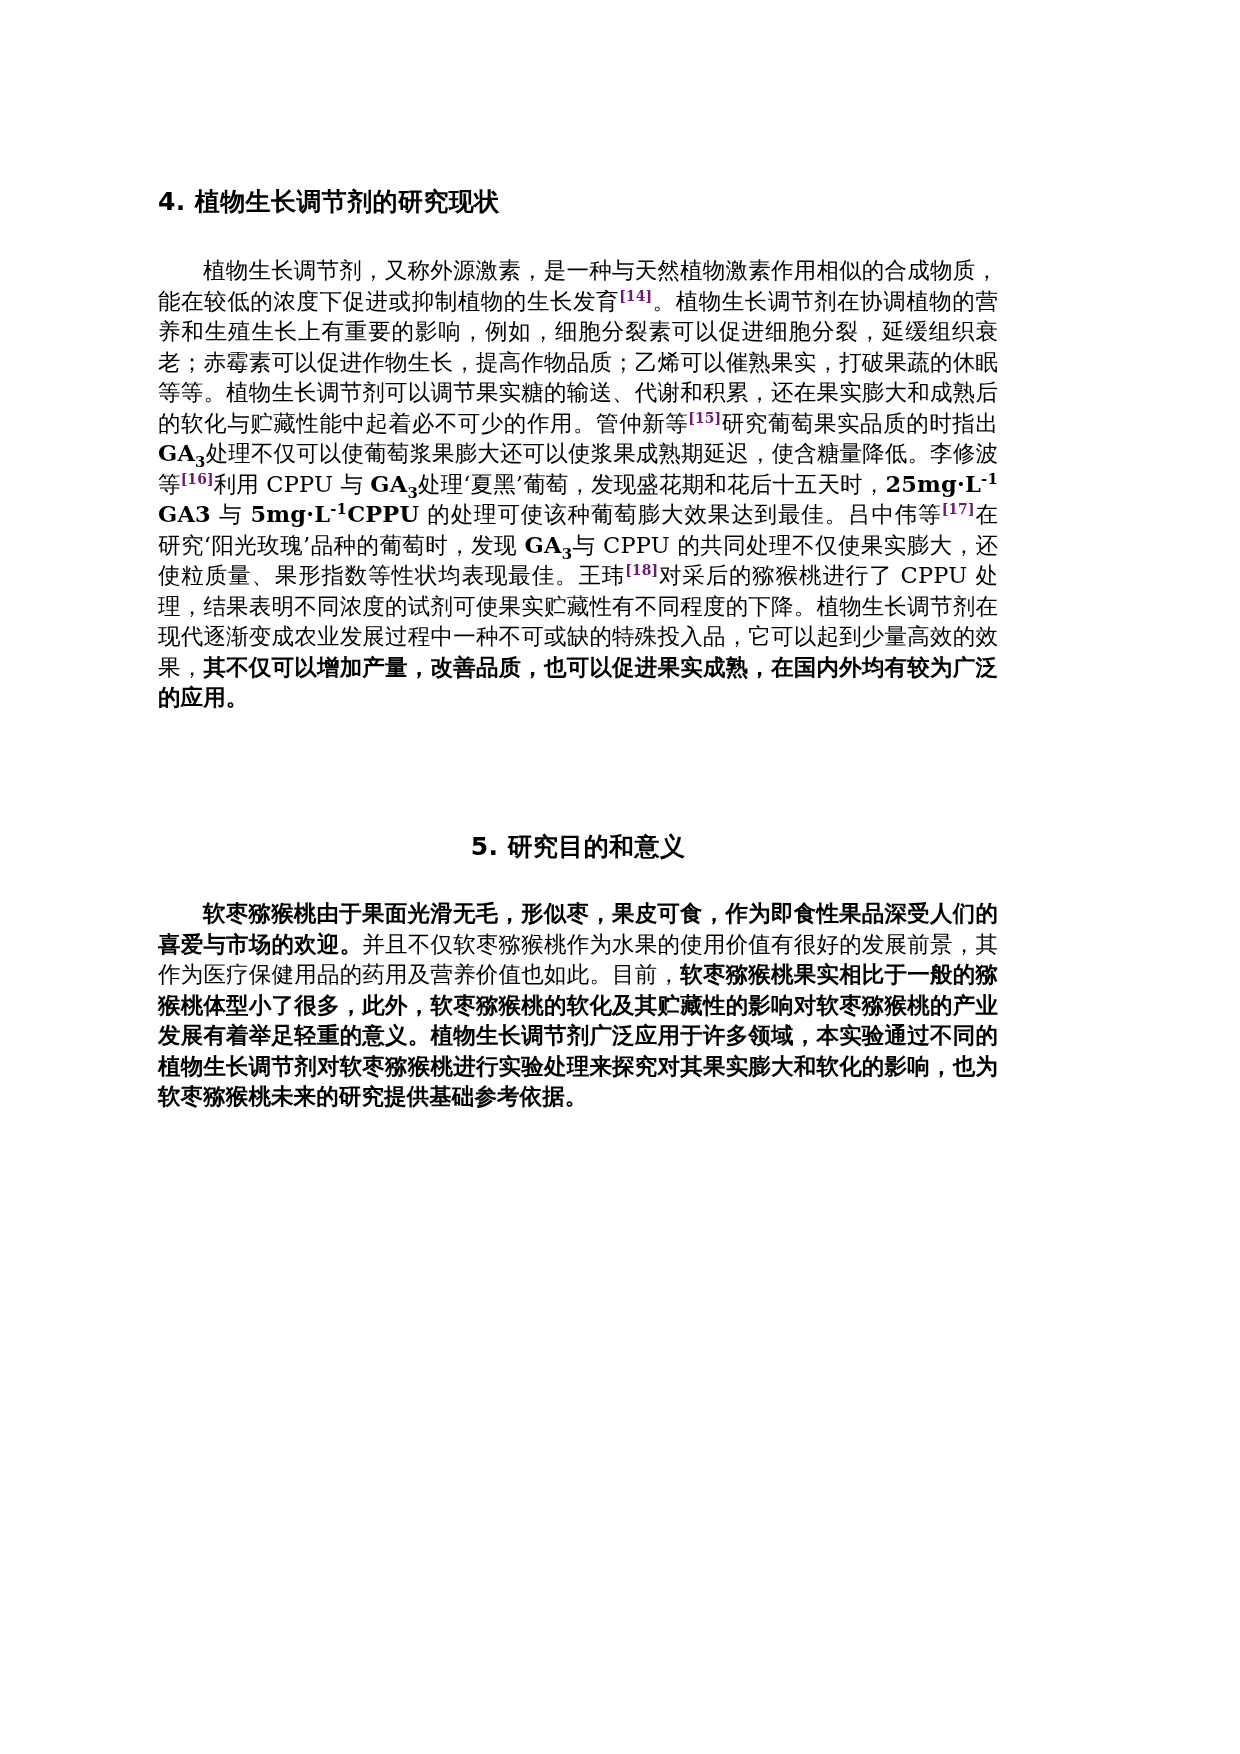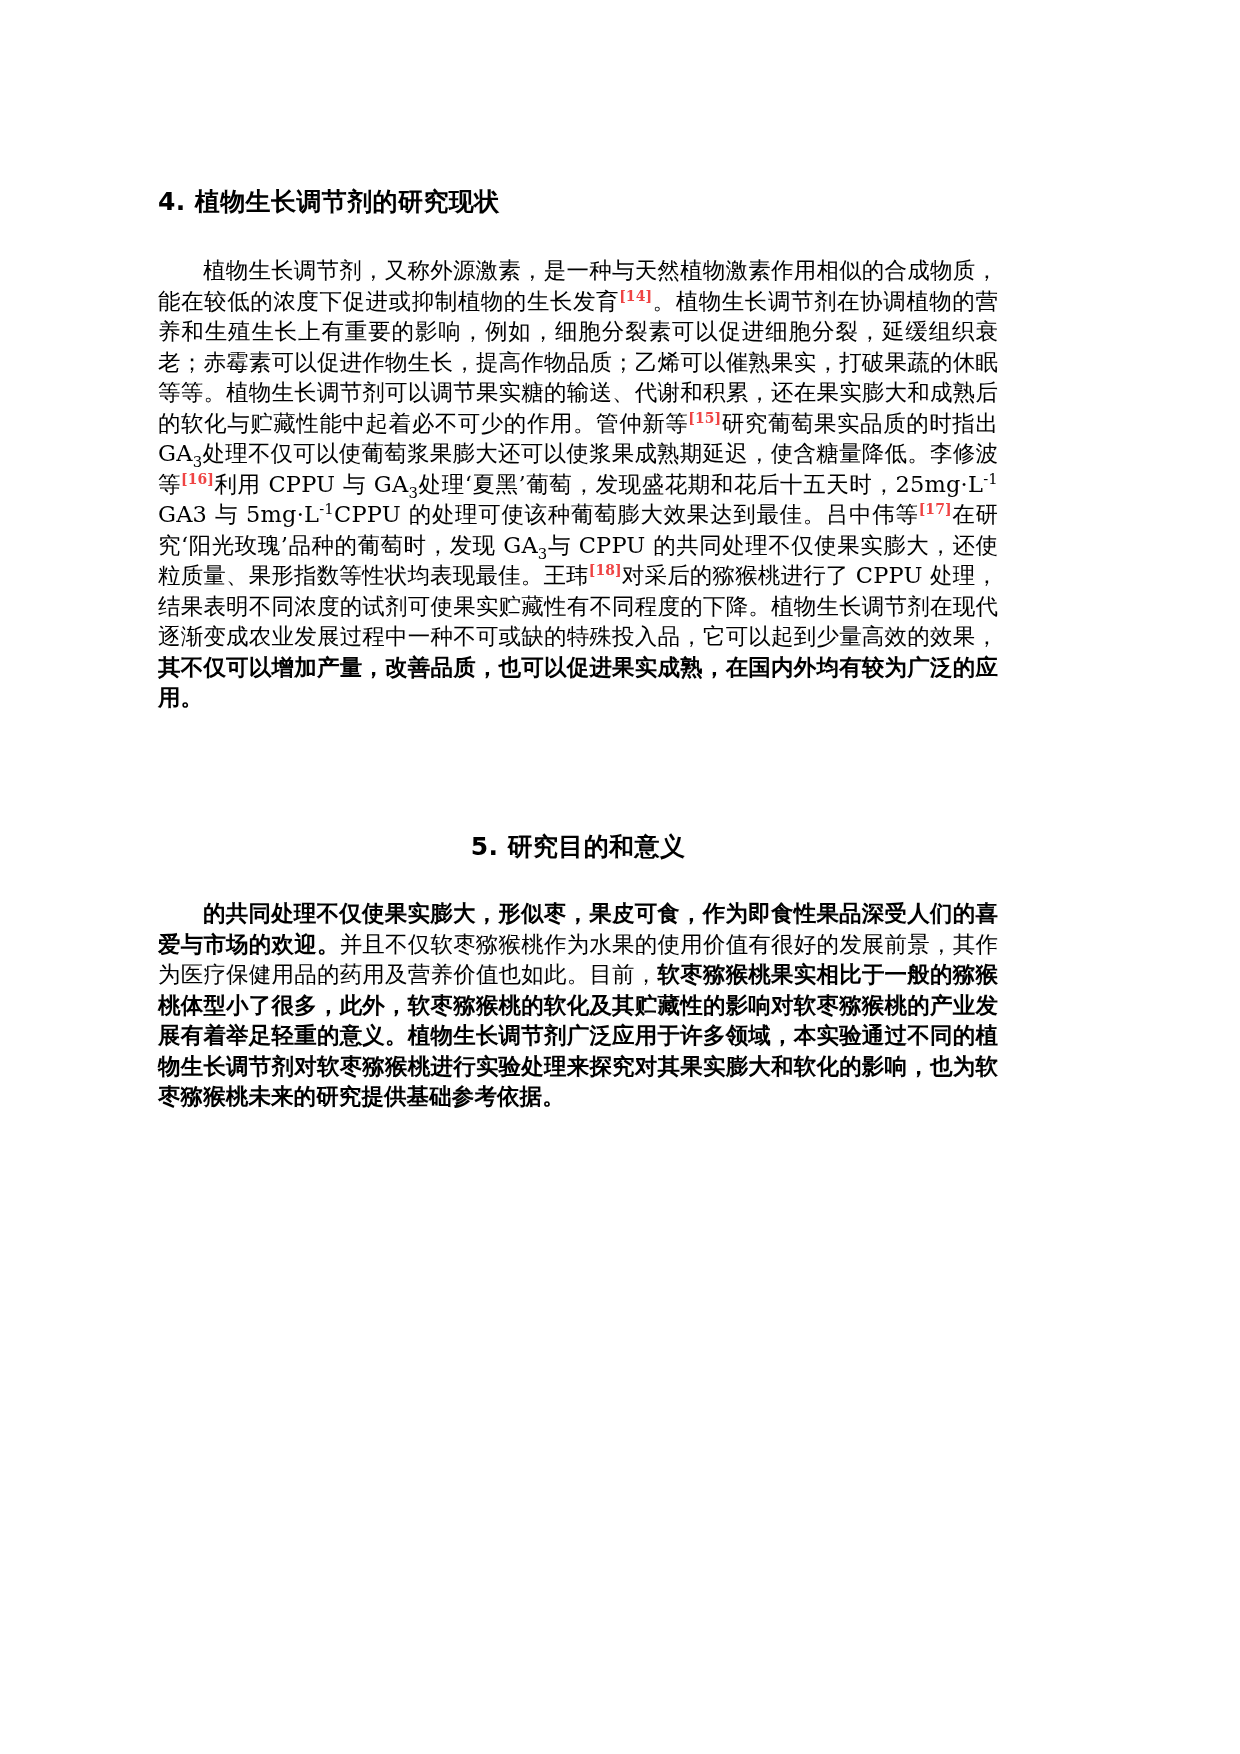--- a/index.html
+++ b/index.html
@@ -55,29 +55,29 @@
     word-break: break-all;
   }
   p.para + p.para {
     margin-top: 0px;
   }
   .bold {
     font-weight: bold;
   }
   .latin {
     font-family: "DejaVu Serif", "Liberation Serif", serif;
-    font-weight: normal;
+    font-weight: bold;
     letter-spacing: 0.2px;
   }
   .latin-reg {
     font-family: "DejaVu Serif", "Liberation Serif", serif;
     letter-spacing: 0.2px;
   }
   sup.cite {
-    color: #ef4444;
+    color: #701a75;
     font-size: 0.62em;
     font-weight: bold;
     vertical-align: super;
     line-height: 0;
     font-family: "DejaVu Serif", "Liberation Serif", serif;
   }
   sub.sub {
     font-size: 0.66em;
     vertical-align: sub;
     line-height: 0;
@@ -99,16 +99,16 @@
 
     <p class="para"><span>植物生长调节剂，又称外源激素，是一种与天然植物激素作用相似的合成物质，能在较低的浓度下促进或抑制植物的生长发育</span><sup class="cite">[14]</sup><span>。植物生长调节剂在协调植物的营养和生殖生长上有重要的影响，例如，细胞分裂素可以促进细胞分裂，延缓组织衰老；赤霉素可以促进作物生长，提高作物品质；乙烯可以催熟果实，打破果蔬的休眠等等。植物生长调节剂可以调节果实糖的输送、代谢和积累，还在果实膨大和成熟后的软化与贮藏性能中起着必不可少的作用。管仲新等</span><sup class="cite">[15]</sup><span>研究葡萄果实品质的时指出 </span><span class="latin"><span>GA</span><sub class="sub">3</sub></span><span>处理不仅可以使葡萄浆果膨大还可以使浆果成熟期延迟，使含糖量降低。李修波等</span><sup class="cite">[16]</sup><span>利用 </span><span class="latin-reg">CPPU</span><span> 与 </span><span class="latin"><span>GA</span><sub class="sub">3</sub></span><span>处理‘夏黑’葡萄，发现盛花期和花后十五天时，</span><span class="latin">25mg·L</span><sup class="latin" style="font-size:0.66em;vertical-align:super;line-height:0;">-1</sup><span class="latin">GA3</span><span> 与 </span><span class="latin">5mg·L</span><sup class="latin" style="font-size:0.66em;vertical-align:super;line-height:0;">-1</sup><span class="latin">CPPU</span><span> 的处理可使该种葡萄膨大效果达到最佳。吕中伟等</span><sup class="cite">[17]</sup><span>在研究‘阳光玫瑰’品种的葡萄时，发现 </span><span class="latin"><span>GA</span><sub class="sub">3</sub></span><span>与 </span><span class="latin-reg">CPPU</span><span> 的共同处理不仅使果实膨大，还使粒质量、果形指数等性状均表现最佳。王玮</span><sup class="cite">[18]</sup><span>对采后的猕猴桃进行了 </span><span class="latin-reg">CPPU</span><span> 处理，结果表明不同浓度的试剂可使果实贮藏性有不同程度的下降。植物生长调节剂在现代逐渐变成农业发展过程中一种不可或缺的特殊投入品，它可以起到少量高效的效果，</span><span class="bold">其不仅可以增加产量，改善品质，也可以促进果实成熟，在国内外均有较为广泛的应用。</span></p>
 
     <div class="gap-between-sections"></div>
 
     <div class="heading-block-2">
       <h2 class="section-heading">5. 研究目的和意义</h2>
     </div>
 
 
-    <p class="para"><span class="bold">的共同处理不仅使果实膨大，形似枣，果皮可食，作为即食性果品深受人们的喜爱与市场的欢迎。</span><span>并且不仅软枣猕猴桃作为水果的使用价值有很好的发展前景，其作为医疗保健用品的药用及营养价值也如此。目前，</span><span class="bold">软枣猕猴桃果实相比于一般的猕猴桃体型小了很多，此外，软枣猕猴桃的软化及其贮藏性的影响对软枣猕猴桃的产业发展有着举足轻重的意义。植物生长调节剂广泛应用于许多领域，本实验通过不同的植物生长调节剂对软枣猕猴桃进行实验处理来探究对其果实膨大和软化的影响，也为软枣猕猴桃未来的研究提供基础参考依据。</span></p>
+    <p class="para"><span class="bold">软枣猕猴桃由于果面光滑无毛，形似枣，果皮可食，作为即食性果品深受人们的喜爱与市场的欢迎。</span><span>并且不仅软枣猕猴桃作为水果的使用价值有很好的发展前景，其作为医疗保健用品的药用及营养价值也如此。目前，</span><span class="bold">软枣猕猴桃果实相比于一般的猕猴桃体型小了很多，此外，软枣猕猴桃的软化及其贮藏性的影响对软枣猕猴桃的产业发展有着举足轻重的意义。植物生长调节剂广泛应用于许多领域，本实验通过不同的植物生长调节剂对软枣猕猴桃进行实验处理来探究对其果实膨大和软化的影响，也为软枣猕猴桃未来的研究提供基础参考依据。</span></p>
 
   </div>
 </div>
 
 </body></html>

